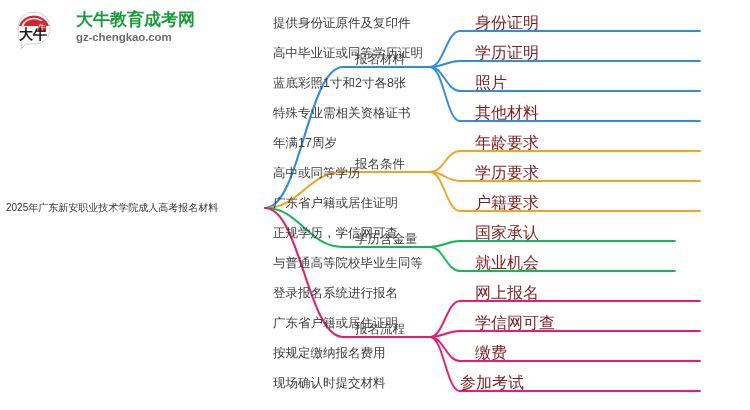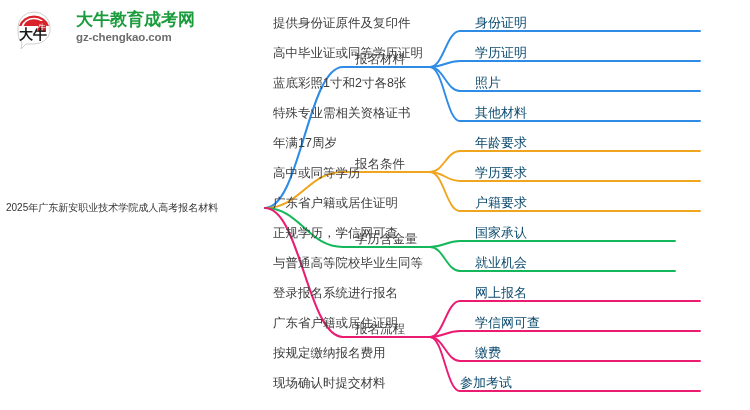--- a/index.html
+++ b/index.html
@@ -81,22 +81,22 @@
     font-size: 10px;
     left: 6px;
     top: 200px;
     color: #333333;
   }
   .branch-label {
     font-size: 12.5px;
     color: #404040;
   }
   .sub-label {
-    font-size: 13px;
-    color: #0c4a6e;
+    font-size: 16px;
+    color: #7f1d1d;
   }
   .leaf-label {
     font-size: 12.5px;
     color: #3c3c3c;
     text-align: center;
   }
 </style>
 </head>
 <body>
 

